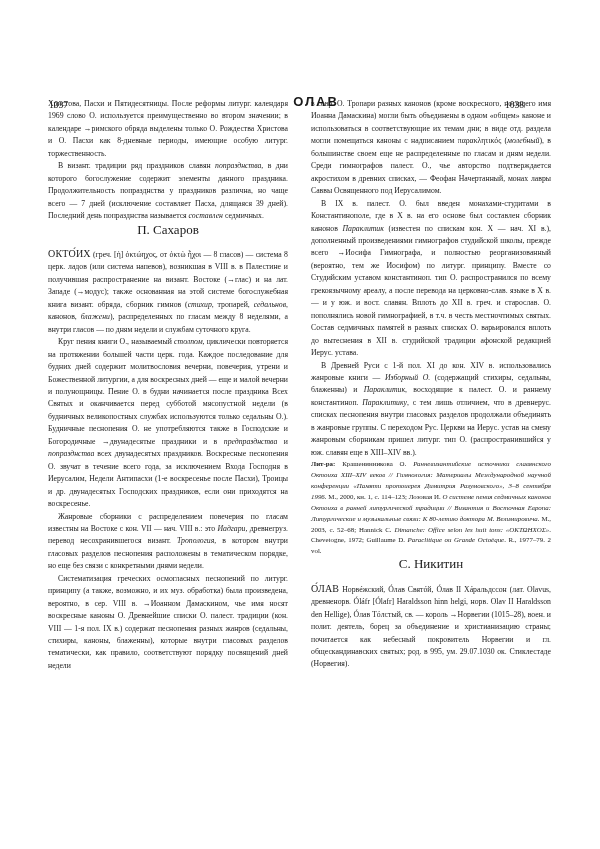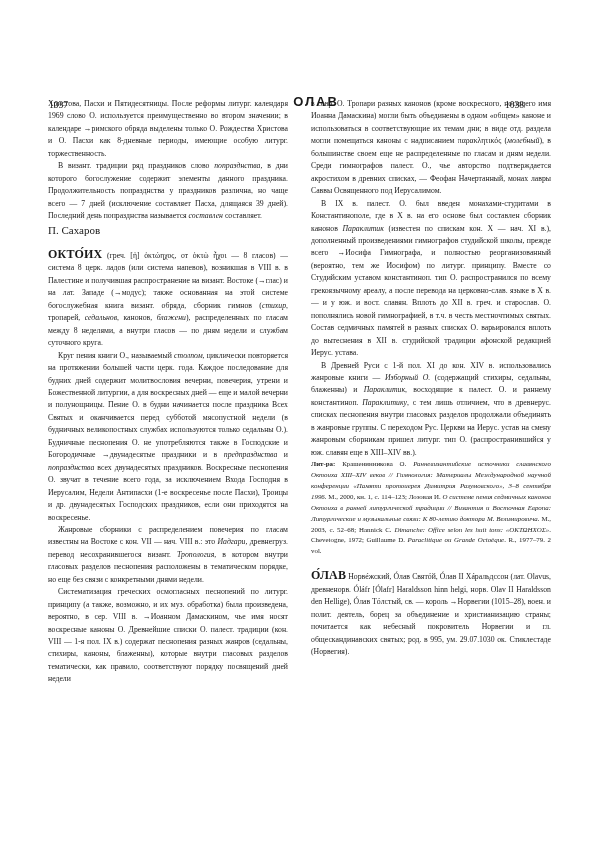--- a/index.html
+++ b/index.html
@@ -11,48 +11,49 @@
   .page-num.right { right: 362px; left: auto; }
   .head-title { position: absolute; top: 94px; left: 16px; width: 600px; text-align: center;
                 font-family: "Liberation Sans", "DejaVu Sans", sans-serif; font-weight: bold;
                 font-size: 13px; letter-spacing: 2px; }
   .col { position: absolute; top: 98px; font-size: 7.75px; line-height: 12.45px;
          text-align: justify; hyphens: manual; }
   .col.left { left: 48px; width: 240px; }
   .col.right { left: 311px; width: 240px; }
   p { margin: 0; text-indent: 0; }
   p.ind { text-indent: 10px; }
-  .sig { text-align: left; font-size: 11px; margin-top: 1px; }
+  .sig { text-align: center; font-size: 13px; margin-top: 1px; }
   .gap { height: 12px; }
-  .entry-head { font-weight: bold; font-size: 12px; letter-spacing: 0.2px; }
+  .entry-head { font-weight: normal; font-size: 10px; letter-spacing: 0.2px; }
   .lit { font-size: 6.9px; line-height: 10.9px; }
   .lit-label { font-weight: bold; }
   i { font-style: italic; }
 </style>
 </head>
 <body>
 
 <div class="page">
 
   <span class="page-num left">1037</span>
   <div class="head-title">ОЛАВ</div>
   <span class="page-num right" style="left:505px;">1038</span>
 
   <div class="col left">
     <p>Христова, Пасхи и Пятидесятницы. После реформы литург. календаря 1969 слово О. используется преимущественно во втором значении; в календаре →римского обряда выделены только О. Рождества Христова и О. Пасхи как 8-дневные периоды, имеющие особую литург. торжественность.</p>
-    <p class="ind"><span>В визант. традиции ряд праздников слово </span><i>попразднства</i><span>, в дни которого богослужение содержит элементы данного праздника. Продолжительность попразднства у праздников различна, но чаще всего — 7 дней (исключение составляет Пасха, длящаяся 39 дней). Последний день попразднства называется </span><i>составлен</i><span> составляет.</span></p>
+    <p class="ind"><span>В визант. традиции ряд праздников славян </span><i>попразднства</i><span>, в дни которого богослужение содержит элементы данного праздника. Продолжительность попразднства у праздников различна, но чаще всего — 7 дней (исключение составляет Пасха, длящаяся 39 дней). Последний день попразднства называется </span><i>составлен</i><span> седмичных.</span></p>
     <div class="sig">П. Сахаров</div>
     <div class="gap"></div>
     <p><span class="entry-head">ОКТО́ИХ</span><span> (греч. [ἡ] ὀκτώηχος, от ὀκτὼ ἦχοι — 8 гласов) — система 8 церк. ладов (или система напевов), возникшая в VIII в. в Палестине и получившая распространение на визант. Востоке (→глас) и на лат. Западе (→модус); также основанная на этой системе богослужебная книга визант. обряда, сборник гимнов (</span><i>стихир</i><span>, тропарей, </span><i>седальнов</i><span>, канонов, </span><i>блажени</i><span>), распределенных по гласам между 8 неделями, а внутри гласов — по дням недели и службам суточного круга.</span></p>
     <p class="ind"><span>Круг пения книги О., называемый </span><i>столпом</i><span>, циклически повторяется на протяжении большей части церк. года. Каждое последование для будних дней содержит молитвословия вечерни, повечерия, утрени и Божественной литургии, а для воскресных дней — еще и малой вечерни и полунощницы. Пение О. в будни начинается после праздника Всех Святых и оканчивается перед субботой мясопустной недели (в будничных великопостных службах используются только седальны О.). Будничные песнопения О. не употребляются также в Господские и Богородичные →двунадесятые праздники и в </span><i>предпразднства</i><span> и </span><i>попразднства</i><span> всех двунадесятых праздников. Воскресные песнопения О. звучат в течение всего года, за исключением Входа Господня в Иерусалим, Недели Антипасхи (1-е воскресенье после Пасхи), Троицы и др. двунадесятых Господских праздников, если они приходятся на воскресенье.</span></p>
     <p class="ind"><span>Жанровые сборники с распределением повечерия по гласам известны на Востоке с кон. VII — нач. VIII в.: это </span><i>Иадгари</i><span>, древнегруз. перевод несохранившегося визант. </span><i>Тропология</i><span>, в котором внутри гласовых разделов песнопения расположены в тематическом порядке, но еще без связи с конкретными днями недели.</span></p>
     <p class="ind">Систематизация греческих осмогласных песнопений по литург. принципу (а также, возможно, и их муз. обработка) была произведена, вероятно, в сер. VIII в. →Иоанном Дамаскином, чье имя носят воскресные каноны О. Древнейшие списки О. палест. традиции (кон. VIII — 1-я пол. IX в.) содержат песнопения разных жанров (седальны, стихиры, каноны, блаженны), которые внутри гласовых разделов тематически, как правило, соответствуют порядку посвящений дней недели</p>
   </div>
 
   <div class="col right">
     <p><span>в совр. О. Тропари разных канонов (кроме воскресного, носящего имя Иоанна Дамаскина) могли быть объединены в одном «общем» каноне и использоваться в соответствующие их темам дни; в виде отд. раздела могли помещаться каноны с надписанием παρακλητικός (</span><i>молебный</i><span>), в большинстве своем еще не распределенные по гласам и дням недели. Среди гимнографов палест. О., чье авторство подтверждается акростихом в древних списках, — Феофан Начертанный, монах лавры Саввы Освященного под Иерусалимом.</span></p>
     <p class="ind"><span>В IX в. палест. О. был введен монахами-студитами в Константинополе, где в X в. на его основе был составлен сборник канонов </span><i>Параклитик</i><span> (известен по спискам кон. X — нач. XI в.), дополненный произведениями гимнографов студийской школы, прежде всего →Иосифа Гимнографа, и полностью реорганизованный (вероятно, тем же Иосифом) по литург. принципу. Вместе со Студийским уставом константиноп. тип О. распространился по всему грекоязычному ареалу, а после перевода на церковно-слав. языке в X в. — и у юж. и вост. славян. Вплоть до XII в. греч. и старослав. О. пополнялись новой гимнографией, в т.ч. в честь местночтимых святых. Состав седмичных памятей в разных списках О. варьировался вплоть до вытеснения в XII в. студийской традиции афонской редакцией Иерус. устава.</span></p>
     <p class="ind"><span>В Древней Руси с 1-й пол. XI до кон. XIV в. использовались жанровые книги — </span><i>Изборный О.</i><span> (содержащий стихиры, седальны, блаженны) и </span><i>Параклитик</i><span>, восходящие к палест. О. и раннему константиноп. </span><i>Параклитику</i><span>, с тем лишь отличием, что в древнерус. списках песнопения внутри гласовых разделов продолжали объединять в жанровые группы. С переходом Рус. Церкви на Иерус. устав на смену жанровым сборникам пришел литург. тип О. (распространившийся у юж. славян еще в XIII–XIV вв.).</span></p>
     <p class="lit"><span class="lit-label">Лит-ра:</span><span> Крашенинникова О. </span><i>Ранневизантийские источники славянского Октоиха XIII–XIV веков // Гимнология: Материалы Международной научной конференции «Памяти протоиерея Димитрия Разумовского», 3–8 сентября 1996</i><span>. М., 2000, кн. 1, с. 114–123; Лозовая И. </span><i>О системе пения седмичных канонов Октоиха в ранней литургической традиции // Византия и Восточная Европа: Литургические и музыкальные связи: К 80-летию доктора М. Велимировича</i><span>. М., 2003, с. 52–68; Hannick C. </span><i>Dimanche: Office selon les huit tons: «ΟΚΤΩΗΧΟΣ»</i><span>. Chevetogne, 1972; Guillaume D. </span><i>Paraclitique ou Grande Octoèque</i><span>. R., 1977–79. 2 vol.</span></p>
+    <div class="sig">С. Никитин</div>
     <div class="gap"></div>
     <p><span class="entry-head">О́ЛАВ</span><span> Норвéжский, Óлав Святóй, Óлав II Хáральдссон (лат. Olavus, древненорв. Óláfr [Ólafr] Haraldsson hinn helgi, норв. Olav II Haraldsson den Hellige), Óлав Тóлстый, св. — король →Норвегии (1015–28), воен. и полит. деятель, борец за объединение и христианизацию страны; почитается как небесный покровитель Норвегии и гл. общескандинавских святых; род. в 995, ум. 29.07.1030 ок. Стиклестаде (Норвегия).</span></p>
   </div>
 </div>
 
 </body></html>

